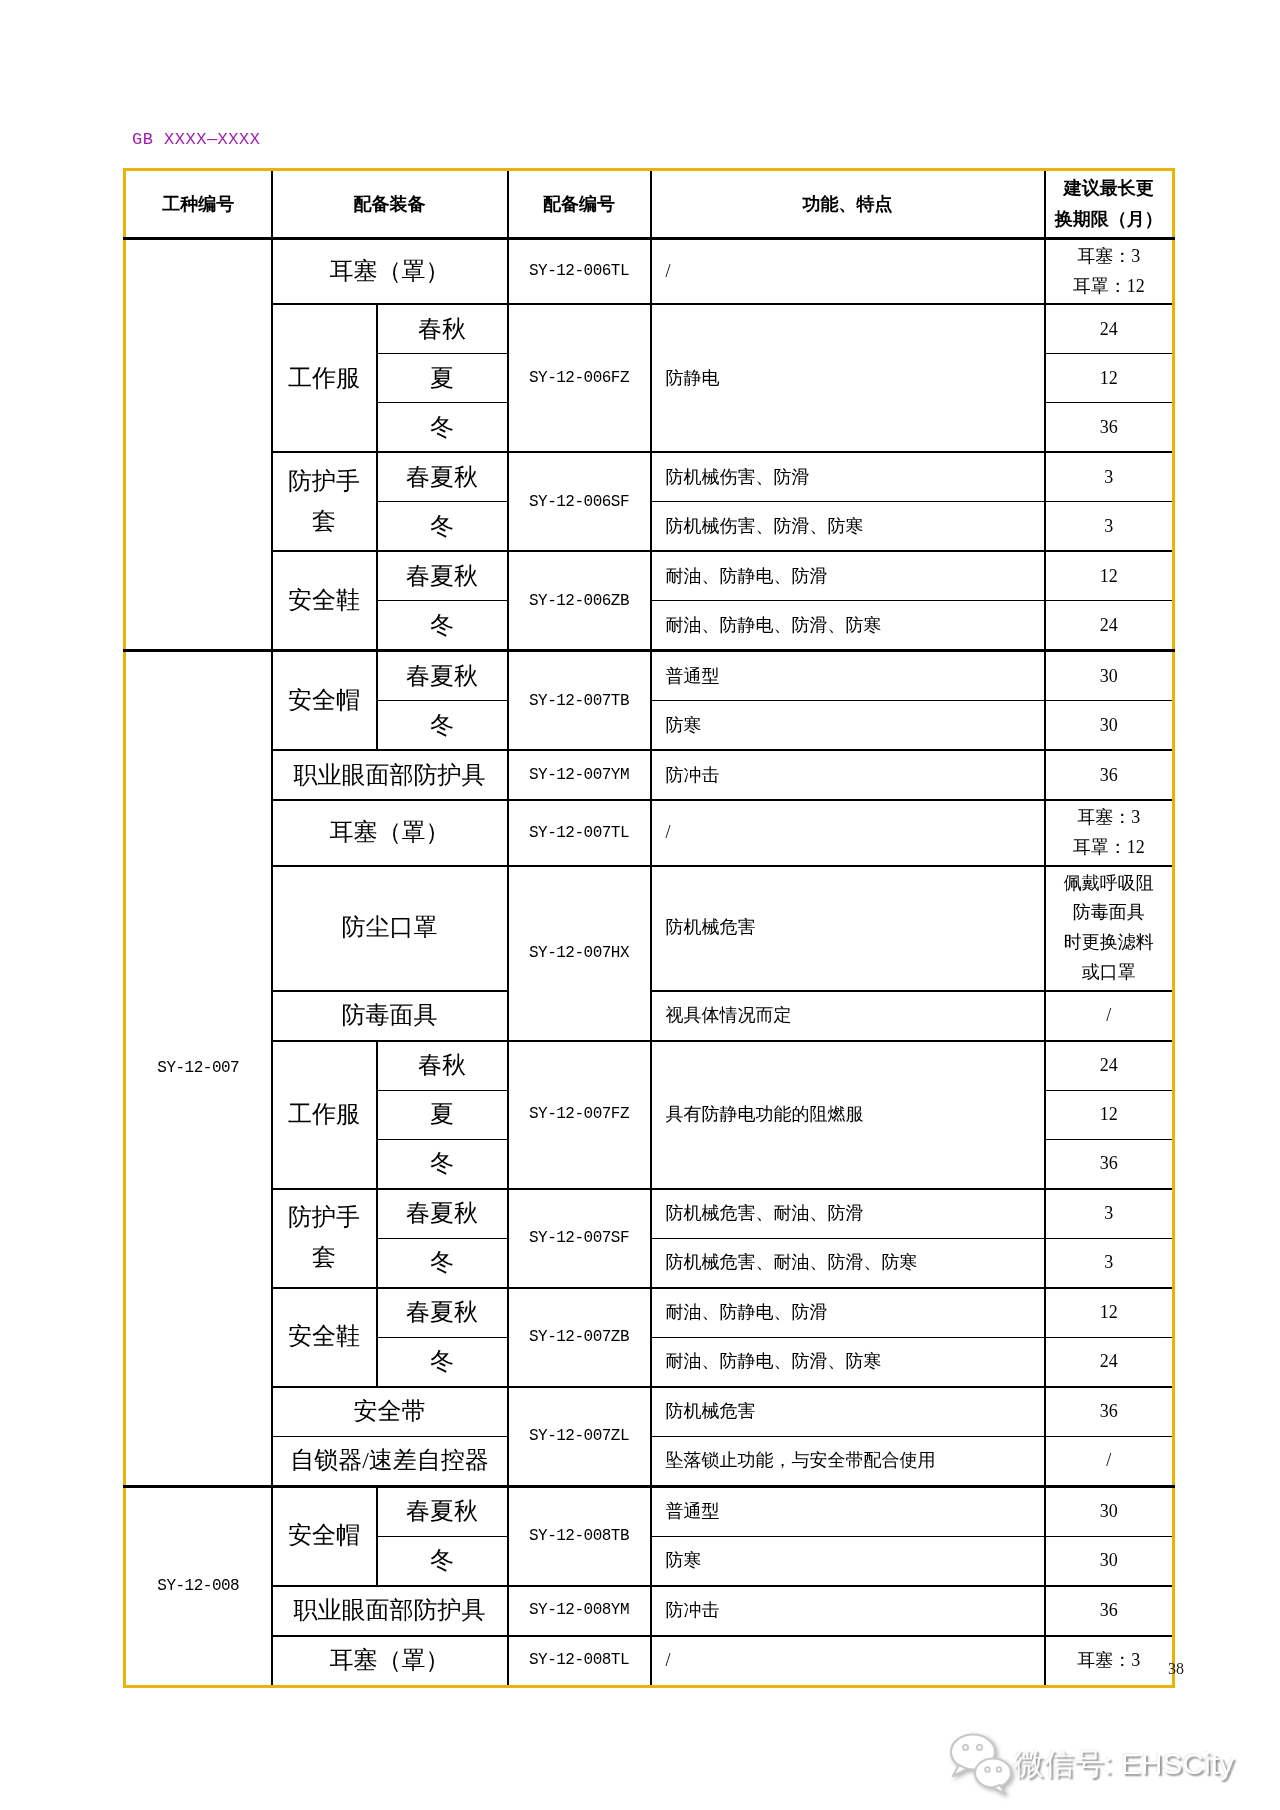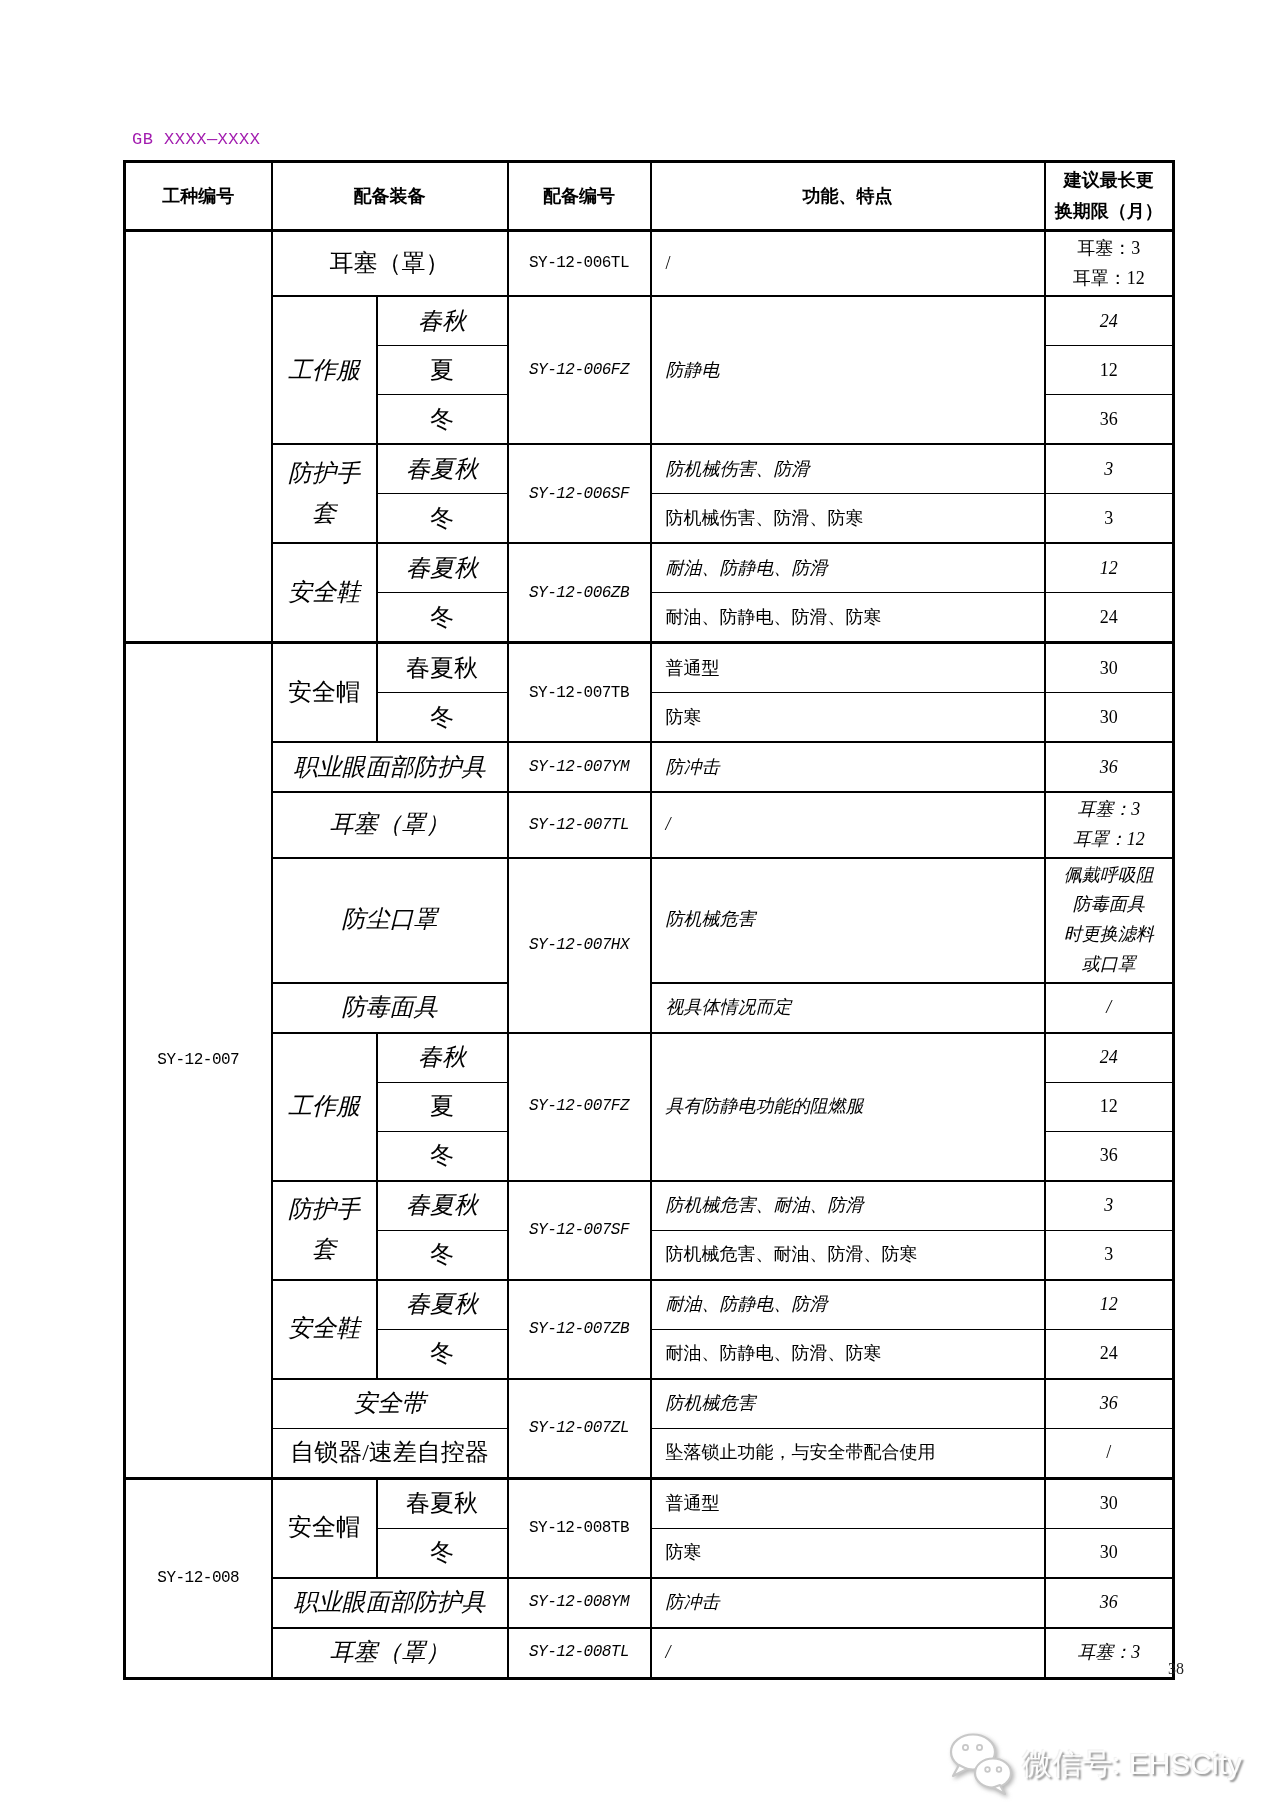--- a/index.html
+++ b/index.html
@@ -22,25 +22,25 @@
     top: 130px;
     font-family: "Liberation Mono", "DejaVu Sans Mono", monospace;
     font-size: 17px;
     letter-spacing: 0.5px;
     color: #a21caf;
   }
 
   table.ppe {
     position: absolute;
     left: 123px;
-    top: 160px;
+    top: 168px;
     width: 1049px;
     border-collapse: collapse;
     table-layout: fixed;
-    border: 3px solid #000000;
+    border: 3px solid #eab308;
   }
   .ppe th, .ppe td {
     border: 2px solid #000;
     white-space: pre-line;
     vertical-align: middle;
     text-align: center;
     padding: 2px 4px;
     overflow: hidden;
   }
   .ppe th {
@@ -50,21 +50,21 @@
     border-bottom-width: 3px;
     line-height: 1.7;
   }
   .ppe td {
     height: 44px;
     font-size: 18px;
     line-height: 1.65;
     border-top-width: 1px;
     border-bottom-width: 1px;
   }
-  .ppe tr.sep-group td { border-top-width: 2px; font-style: italic; }
+  .ppe tr.sep-group td { border-top-width: 2px; }
   .ppe tr.sep-block td { border-top-width: 3px; }
 
   .ppe td.c-feature {
     text-align: left;
     padding-left: 14px;
   }
   .ppe td.c-code, .ppe td.c-blockid {
     font-family: "Liberation Mono", "DejaVu Sans Mono", monospace;
     font-size: 16px;
     letter-spacing: -0.5px;
@@ -82,21 +82,21 @@
   }
 
   .watermark {
     position: absolute;
     left: 948px;
     top: 1722px;
     width: 330px;
     height: 84px;
     display: flex;
     align-items: center;
-    gap: 8px;
+    gap: 0;
   }
   .wm-icon svg {
     display: block;
     filter: drop-shadow(2px 2px 2px rgba(120,120,120,0.55));
   }
   .wm-text {
     font-family: "Liberation Sans", "DejaVu Sans", sans-serif;
     font-size: 30px;
     color: #fdfdfd;
     text-shadow: 2px 2px 2px #8f8f8f, -1px -1px 1px #efefef;

